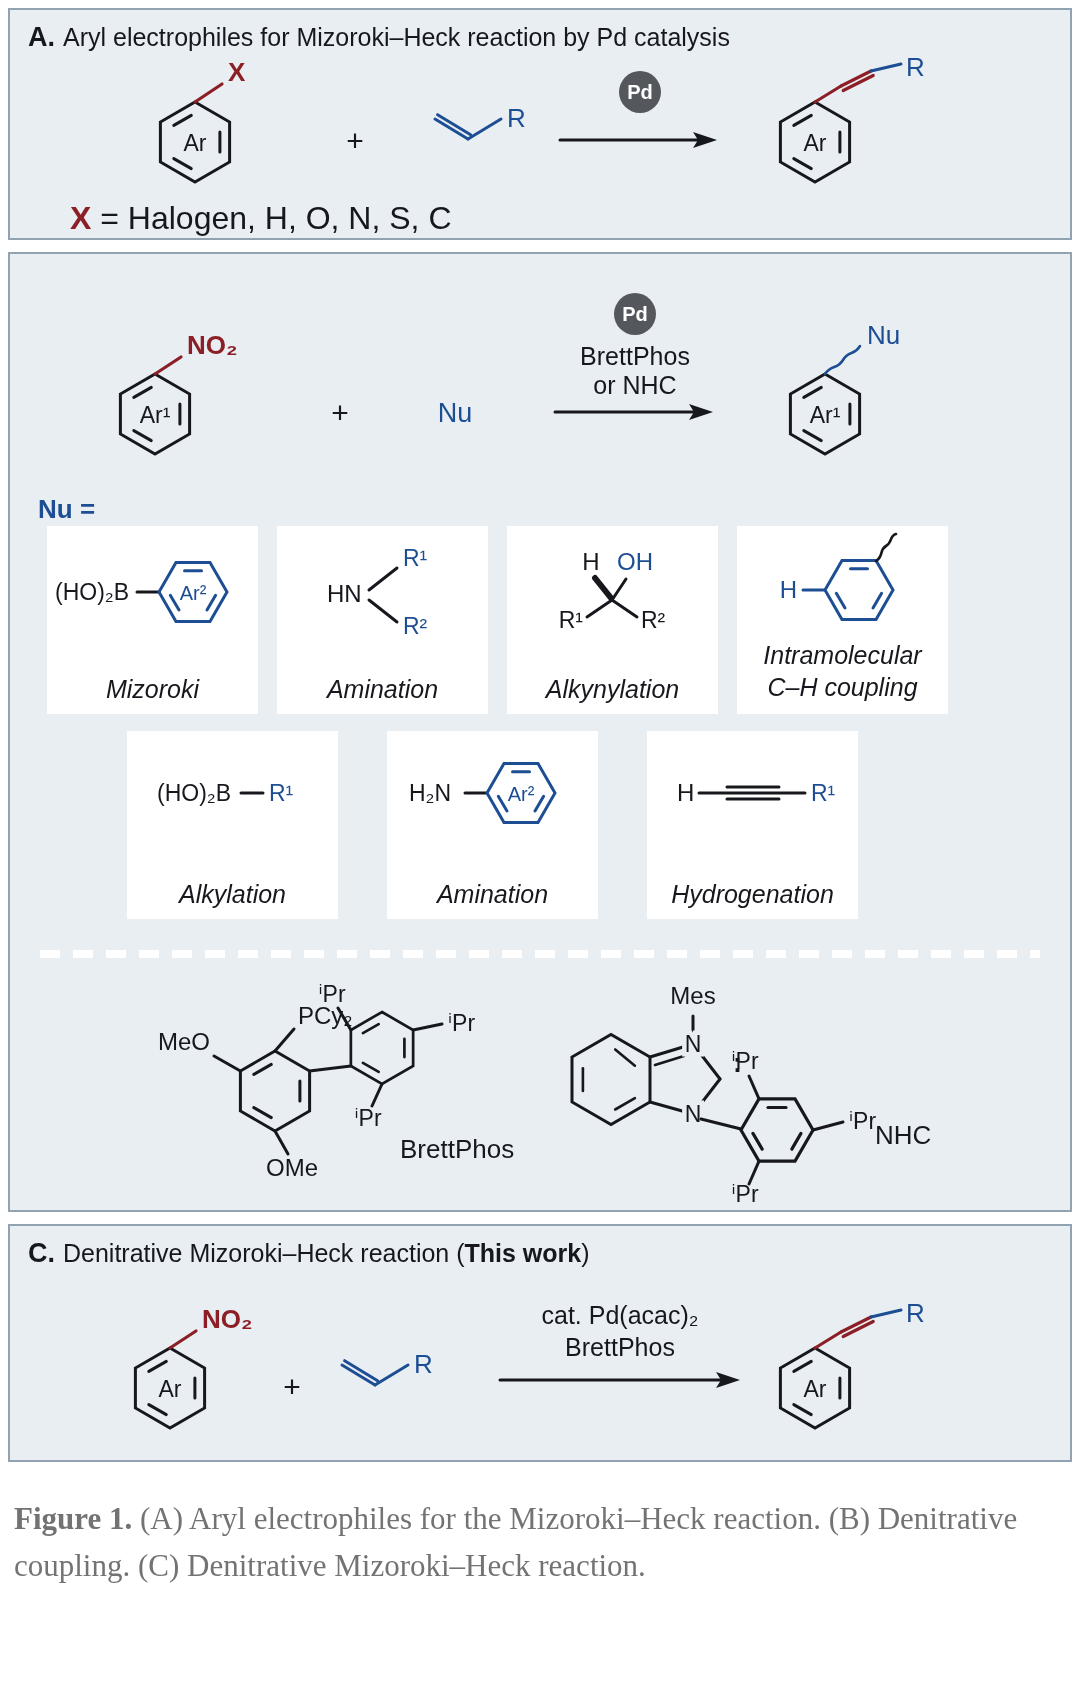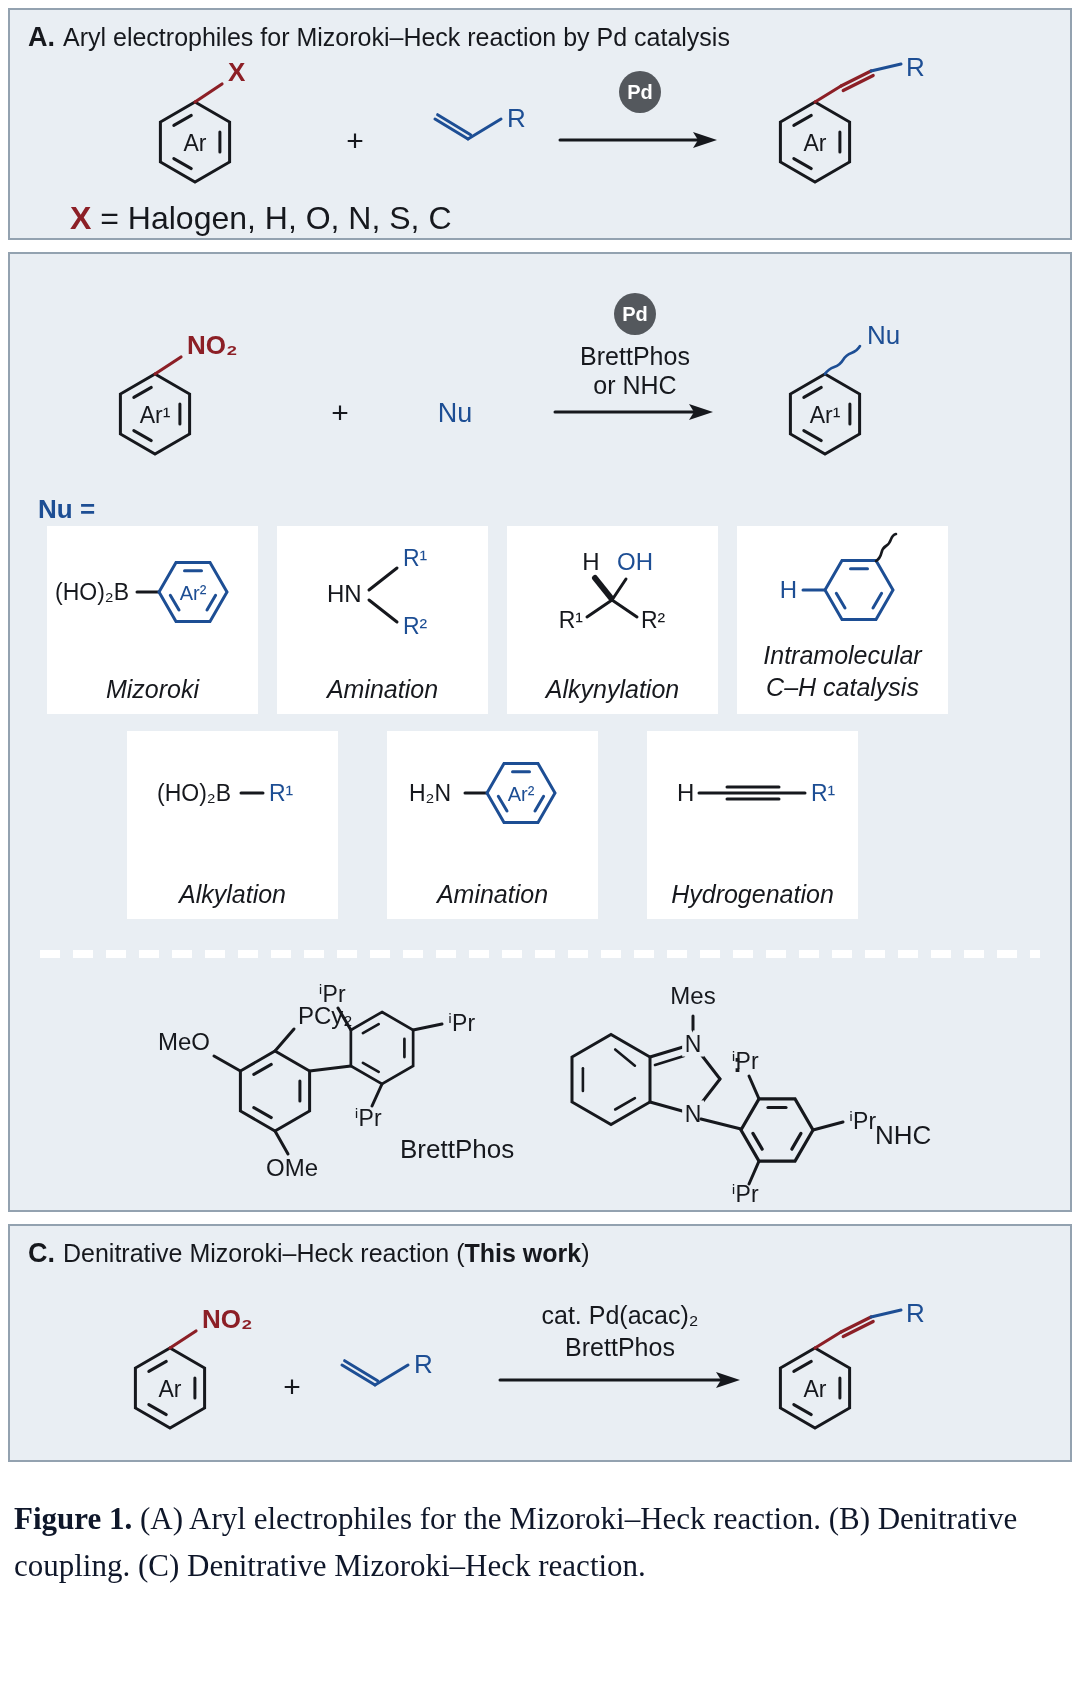--- a/index.html
+++ b/index.html
@@ -40,21 +40,21 @@
   .nu-eq{position:absolute;left:28px;top:240px;font-size:26px;color:var(--blue);font-weight:bold;}
   .nu-box{position:absolute;width:211px;height:188px;background:var(--box_bg);}
   .nu-box svg{position:absolute;left:0;top:6px;}
   .nu-label{position:absolute;left:0;right:0;bottom:10px;text-align:center;
     font-style:italic;font-size:25px;color:var(--ink);margin-top:16px;}
   .nu-label.l2a{bottom:44px;} .nu-label.l2b{bottom:12px;}
   .divider{position:absolute;left:30px;top:696px;width:1000px;height:8px;
     background:repeating-linear-gradient(90deg,#fff 0 20px,transparent 20px 33px);}
   .cap{position:absolute;left:14px;top:1496px;width:1054px;
     font-family:"Liberation Serif","DejaVu Serif",serif;font-size:31px;
-    line-height:1.5;color:#0f172a;}
+    line-height:1.5;color:#737373;}
   .cap .b{font-weight:bold;}
 </style>
 </head>
 <body>
 
 <svg width="0" height="0" style="position:absolute" aria-hidden="true">
   <defs>
     <g id="benzP">
       <path d="M0,-40 L34.6,-20 L34.6,20 L0,40 L-34.6,20 L-34.6,-20 Z" fill="none"></path>
       <line x1="24.9" y1="-10.1" x2="24.9" y2="10.1"></line>
@@ -183,21 +183,21 @@
   <div class="nu-box" style="left:727px;top:272px">
     <svg width="211" height="110">
       <g transform="translate(122,58)">
         <use href="#benzF" class="bond blue"></use>
       </g>
       <line class="bond blue" x1="88" y1="58" x2="66" y2="58"></line>
       <text class="t24 end tx-blue" x="60" y="66">H</text>
       <path class="bond ink w2" d="M139,29 c8,-5 3,-11 10,-15 c7,-4 3,-10 10,-12"></path>
     </svg>
     <div class="nu-label l2a">Intramolecular</div>
-    <div class="nu-label l2b">C–H catalysis</div>
+    <div class="nu-label l2b">C–H coupling</div>
   </div>
 
   <div class="nu-box" style="left:117px;top:477px">
     <svg width="211" height="120">
       <text class="t23" x="30" y="64">(HO)₂B</text>
       <line class="bond ink" x1="114" y1="56" x2="136" y2="56"></line>
       <text class="t23 tx-blue" x="142" y="64">R¹</text>
     </svg>
     <div class="nu-label">Alkylation</div>
   </div>

